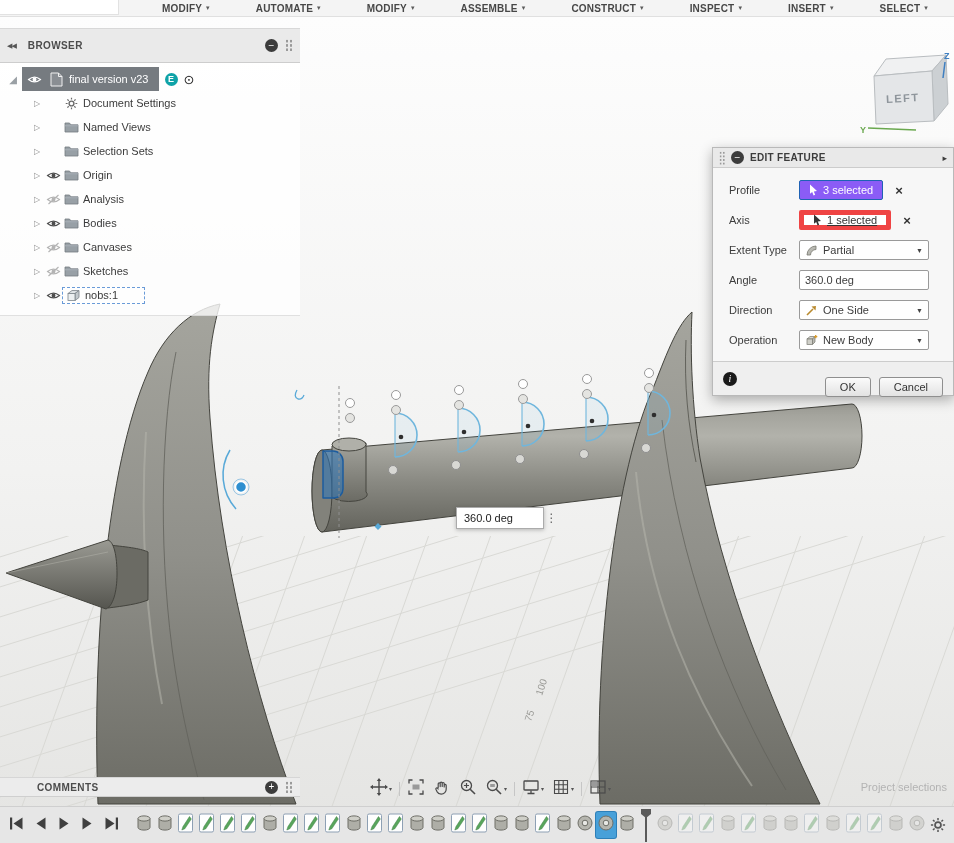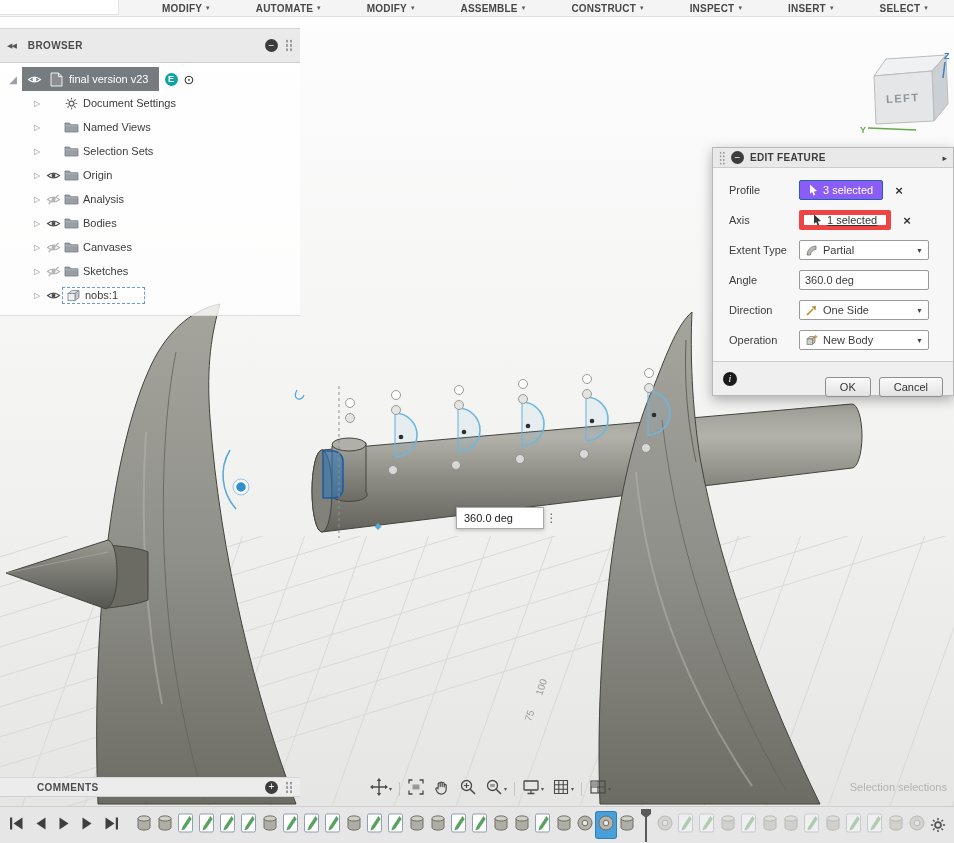--- a/index.html
+++ b/index.html
@@ -620,21 +620,21 @@
     <div class="nav-sep"></div>
     <div class="nav-item">
       <span><svg width="18" height="18" viewBox="0 0 18 18">
           <rect x="2" y="3" width="14" height="12" stroke="#4a4a4a" fill="none" stroke-width="1.2"></rect>
           <path d="M9 3 V15 M2 9 H16" stroke="#4a4a4a" stroke-width="1.2"></path>
           <rect x="2.6" y="3.6" width="5.8" height="4.8" fill="#9a9a9a"></rect>
         </svg></span>
       <span class="nav-caret">▾</span>
     </div>
   </div>
-<div class="status">Selection selections</div>
+<div class="status">Project selections</div>
 
 <div class="timeline">
   <div id="playback" class="playback">
       <div class="pb-btn">
         <span><svg width="15" height="13" viewBox="0 0 15 13">
             <rect x="1" y="0.5" width="2.2" height="12" fill="#3f3f3f"></rect>
             <path d="M13.5 0.5 L4.5 6.5 L13.5 12.5 Z" fill="#3f3f3f"></path>
           </svg></span>
       </div>
       <div class="pb-btn">

